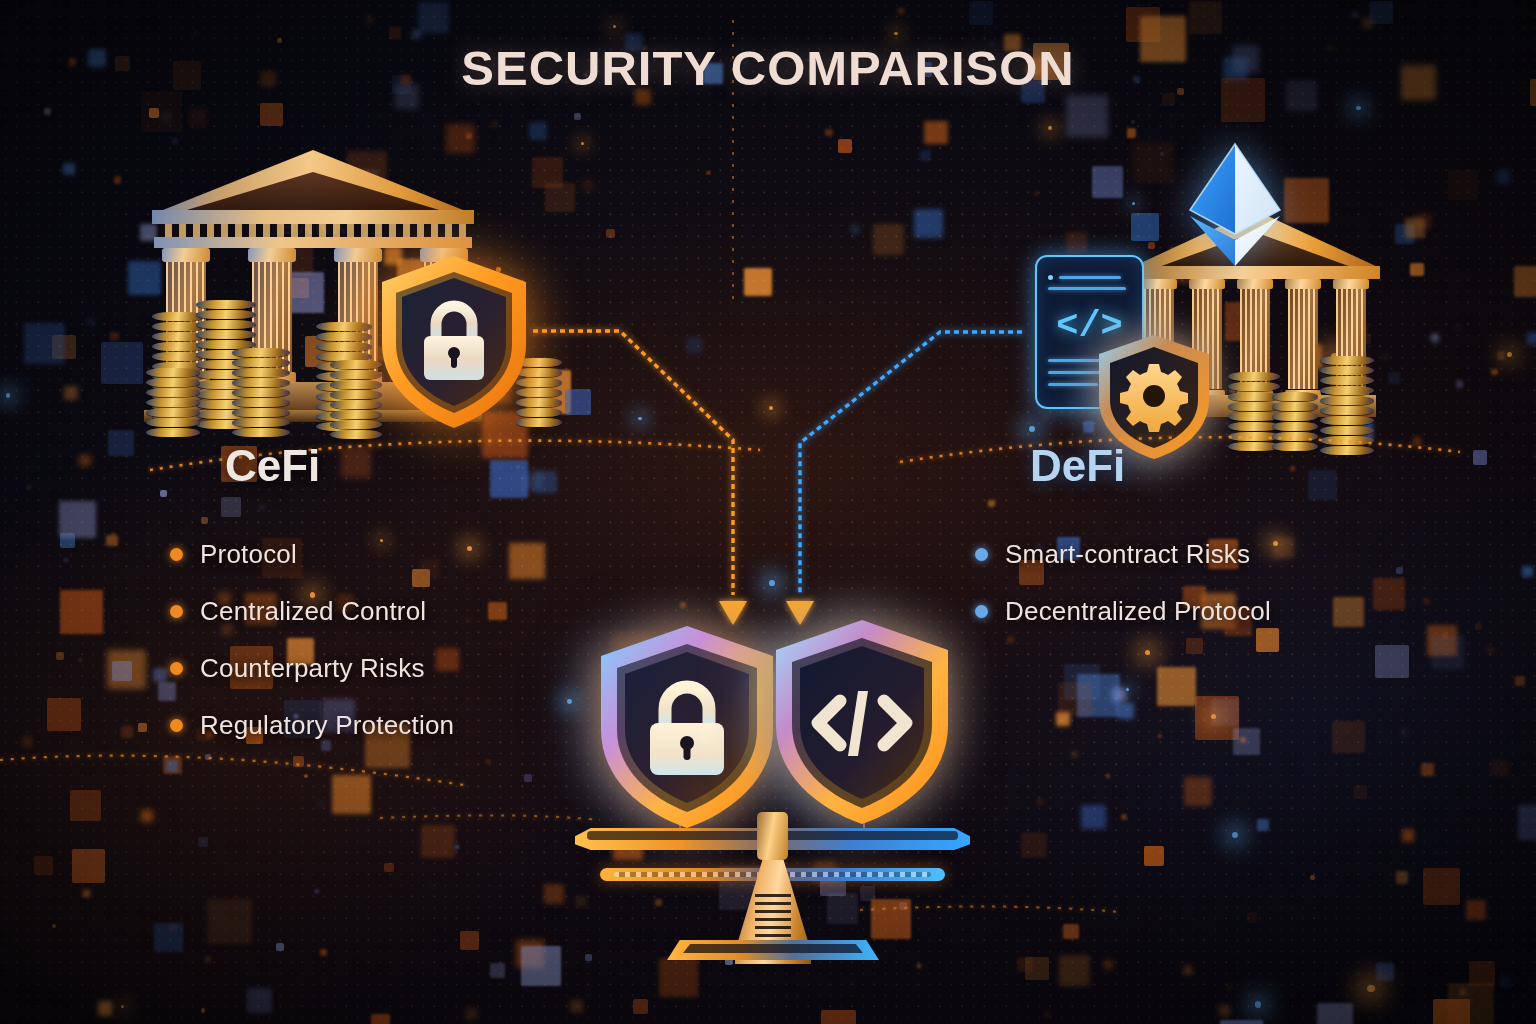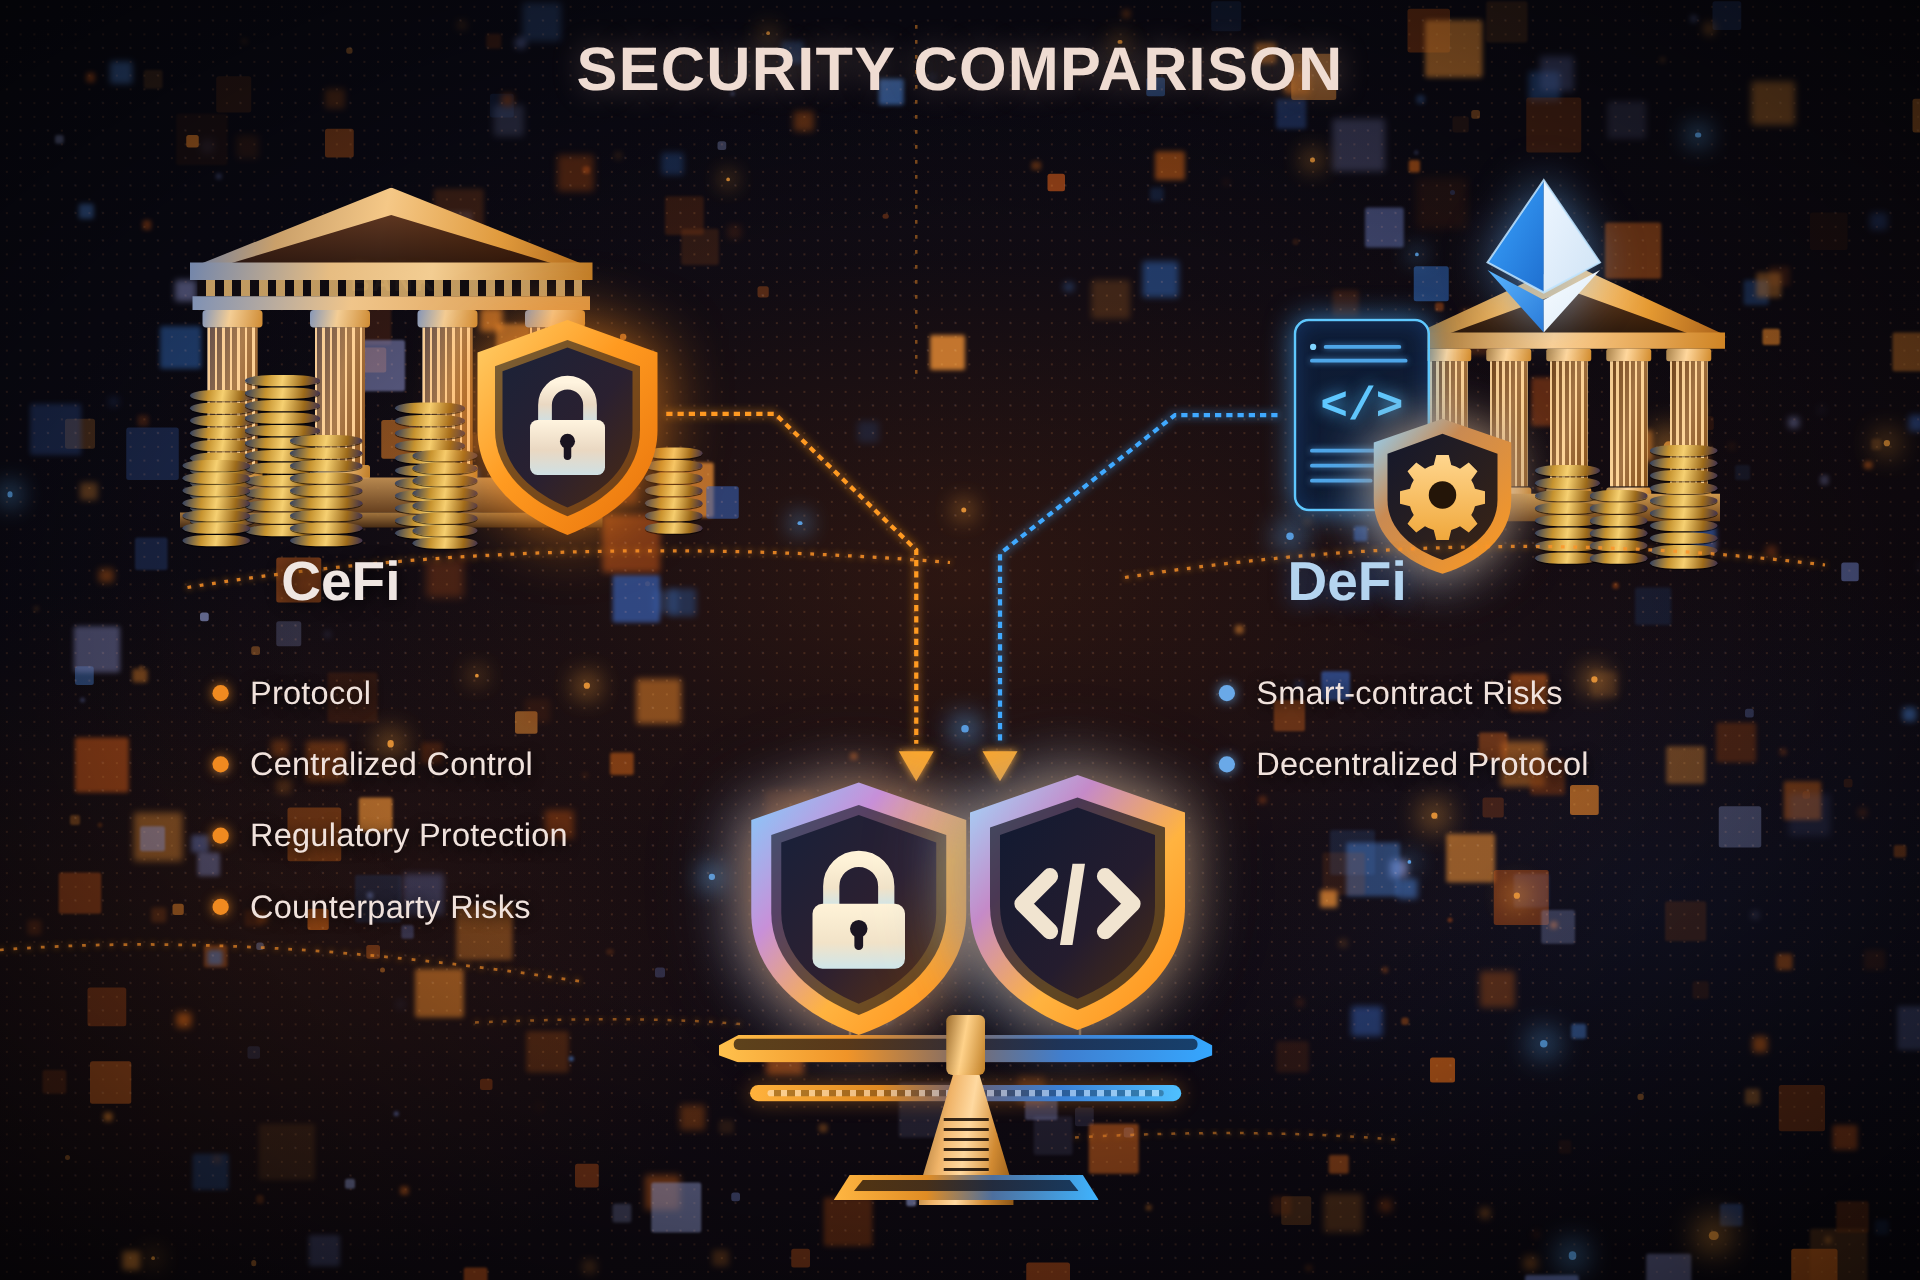--- a/index.html
+++ b/index.html
@@ -26,21 +26,21 @@
     background:radial-gradient(ellipse 82% 78% at 50% 50%, rgba(0,0,0,0) 40%, rgba(0,0,0,.55) 82%, rgba(0,0,0,.82) 100%);}
 
   .sq{position:absolute;border-radius:2px;}
 
   
   .title-wrap{position:absolute;top:28px;left:0;width:1536px;text-align:center;z-index:20;}
   .t1{font-size:58px;font-weight:bold;letter-spacing:.5px;line-height:1;}
   .t1 .cefi{color:#f2862c;text-shadow:0 0 22px rgba(242,134,44,.45);}
   .t1 .vs{color:#f0dcd0;font-size:42px;font-weight:bold;margin:0 10px;vertical-align:2px;}
   .t1 .defi{color:#7cb8e8;text-shadow:0 0 22px rgba(124,184,232,.45);}
-  .t2{font-size:49px;font-weight:bold;color:#efdcd2;letter-spacing:1px;
+  .t2{margin-top:12px;font-size:49px;font-weight:bold;color:#efdcd2;letter-spacing:1px;
       text-shadow:0 0 24px rgba(255,210,180,.28);}
 
   
   .col{position:absolute;top:444px;z-index:18;}
   .col.left{left:170px;width:420px;}
   .col.right{left:975px;width:440px;}
   .col-h{font-size:44px;font-weight:bold;line-height:1;margin:0 0 38px 55px;}
   .col.left .col-h{color:#efe6e2;text-shadow:0 2px 14px rgba(0,0,0,.8);}
   .col.right .col-h{color:#b4d4ef;text-shadow:0 2px 16px rgba(40,90,160,.6);}
   .bullets{list-style:none;margin:0;padding:0;}
@@ -874,25 +874,25 @@
         <li>
           <span class="dot"></span>
           <span>Protocol</span>
         </li>
         <li>
           <span class="dot"></span>
           <span>Centralized Control</span>
         </li>
         <li>
           <span class="dot"></span>
-          <span>Regulatory Protection</span>
+          <span>Counterparty Risks</span>
         </li>
         <li>
           <span class="dot"></span>
-          <span>Counterparty Risks</span>
+          <span>Regulatory Protection</span>
         </li>
       </ul>
   </div>
 
   <div class="col right">
     <div class="col-h">DeFi</div>
     <ul class="bullets" id="right-list">
         <li>
           <span class="dot"></span>
           <span>Smart-contract Risks</span>

